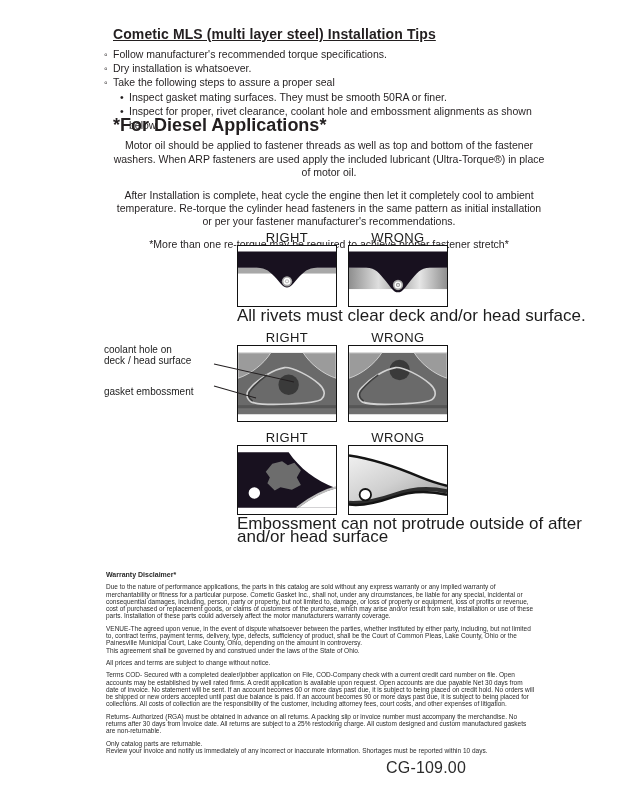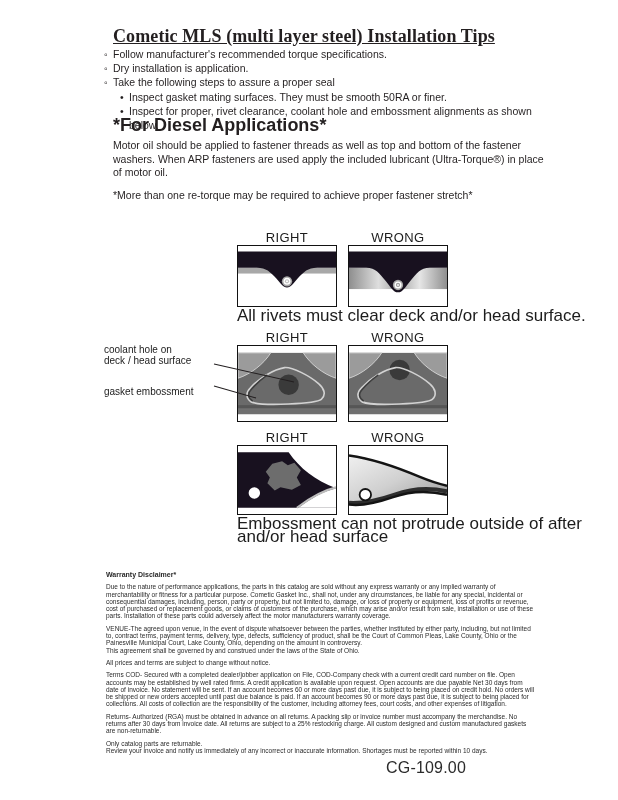--- a/index.html
+++ b/index.html
@@ -3,32 +3,32 @@
 <meta charset="utf-8">
 <style>
   html,body{margin:0;padding:0;}
   body{
     width:618px;height:800px;position:relative;background:#ffffff;
     font-family:"Liberation Sans",sans-serif;color:#231f20;overflow:hidden;
   }
   .abs{position:absolute;}
   
   .doc-title{
-    left:113px;top:26px;font-size:18px;font-weight:bold;
-    text-decoration:underline;letter-spacing:.1px;white-space:nowrap;font-family:Liberation Serif, serif;
+    left:113px;top:26px;font-size:14px;font-weight:bold;
+    text-decoration:underline;letter-spacing:.1px;white-space:nowrap;
   }
   
   .tips{left:104px;top:47px;width:448px;font-size:10.5px;line-height:14.2px;}
   .tip{display:flex;}
   .tip .m{width:9px;flex:none;text-align:left;}
   .tip.sub{margin-left:16px;}
   
   .diesel{left:113px;top:119px;width:432px;font-size:10.5px;line-height:13.4px;}
   .diesel h2{font-size:18px;font-weight:bold;margin:0 0 7px 0;}
-  .diesel p{margin:0 0 9px 0;}
+  .diesel p{margin:0 0 9px 0;text-align:center;}
   
   .diag{width:211px;}
   .diag .labels,.diag .panels{display:flex;gap:11px;}
   .diag .lab{width:120px;text-align:center;font-size:13px;letter-spacing:.4px;color:#1c1c1c;}
   .diag svg{border:1.5px solid #121212;display:block;background:#fff;}
   .diag .cap{font-size:17px;line-height:12.5px;margin-top:3px;color:#1c1c1c;white-space:nowrap;}
   .row1{left:237px;top:230px;}
   .row2{left:237px;top:330px;}
   .row3{left:237px;top:430px;}
   
@@ -48,39 +48,40 @@
 
 <div class="abs doc-title">Cometic MLS (multi layer steel) Installation Tips</div>
 
 <div class="abs tips">
   <div class="tip">
     <span class="m">◦</span>
     <span>Follow manufacturer's recommended torque specifications.</span>
   </div>
   <div class="tip">
     <span class="m">◦</span>
-    <span>Dry installation is application.</span>
+    <span>Dry installation is whatsoever.</span>
   </div>
   <div class="tip">
     <span class="m">◦</span>
     <span>Take the following steps to assure a proper seal</span>
   </div>
   <div class="tip sub">
     <span class="m">•</span>
     <span>Inspect gasket mating surfaces.  They must be smooth 50RA or finer.</span>
   </div>
   <div class="tip sub">
     <span class="m">•</span>
     <span>Inspect for proper, rivet clearance, coolant hole and embossment alignments as shown below.</span>
   </div>
 </div>
 
 <div class="abs diesel">
   <h2>*For Diesel Applications*</h2>
   <p>Motor oil should be applied to fastener threads as well as top and bottom of the fastener washers. When ARP fasteners are used apply the included lubricant (Ultra-Torque®) in place of motor oil.</p>
+  <p>After Installation is complete, heat cycle the engine then let it completely cool to ambient temperature. Re-torque the cylinder head fasteners in the same pattern as initial installation or per your fastener manufacturer's recommendations.</p>
   <p>*More than one re-torque may be required to achieve proper fastener stretch*</p>
 </div>
 
 <div class="abs diag row1">
   <div class="labels">
     <div class="lab">RIGHT</div>
     <div class="lab">WRONG</div>
   </div>
   <div class="panels">
     <svg width="120" height="60" viewBox="0 0 120 60">

